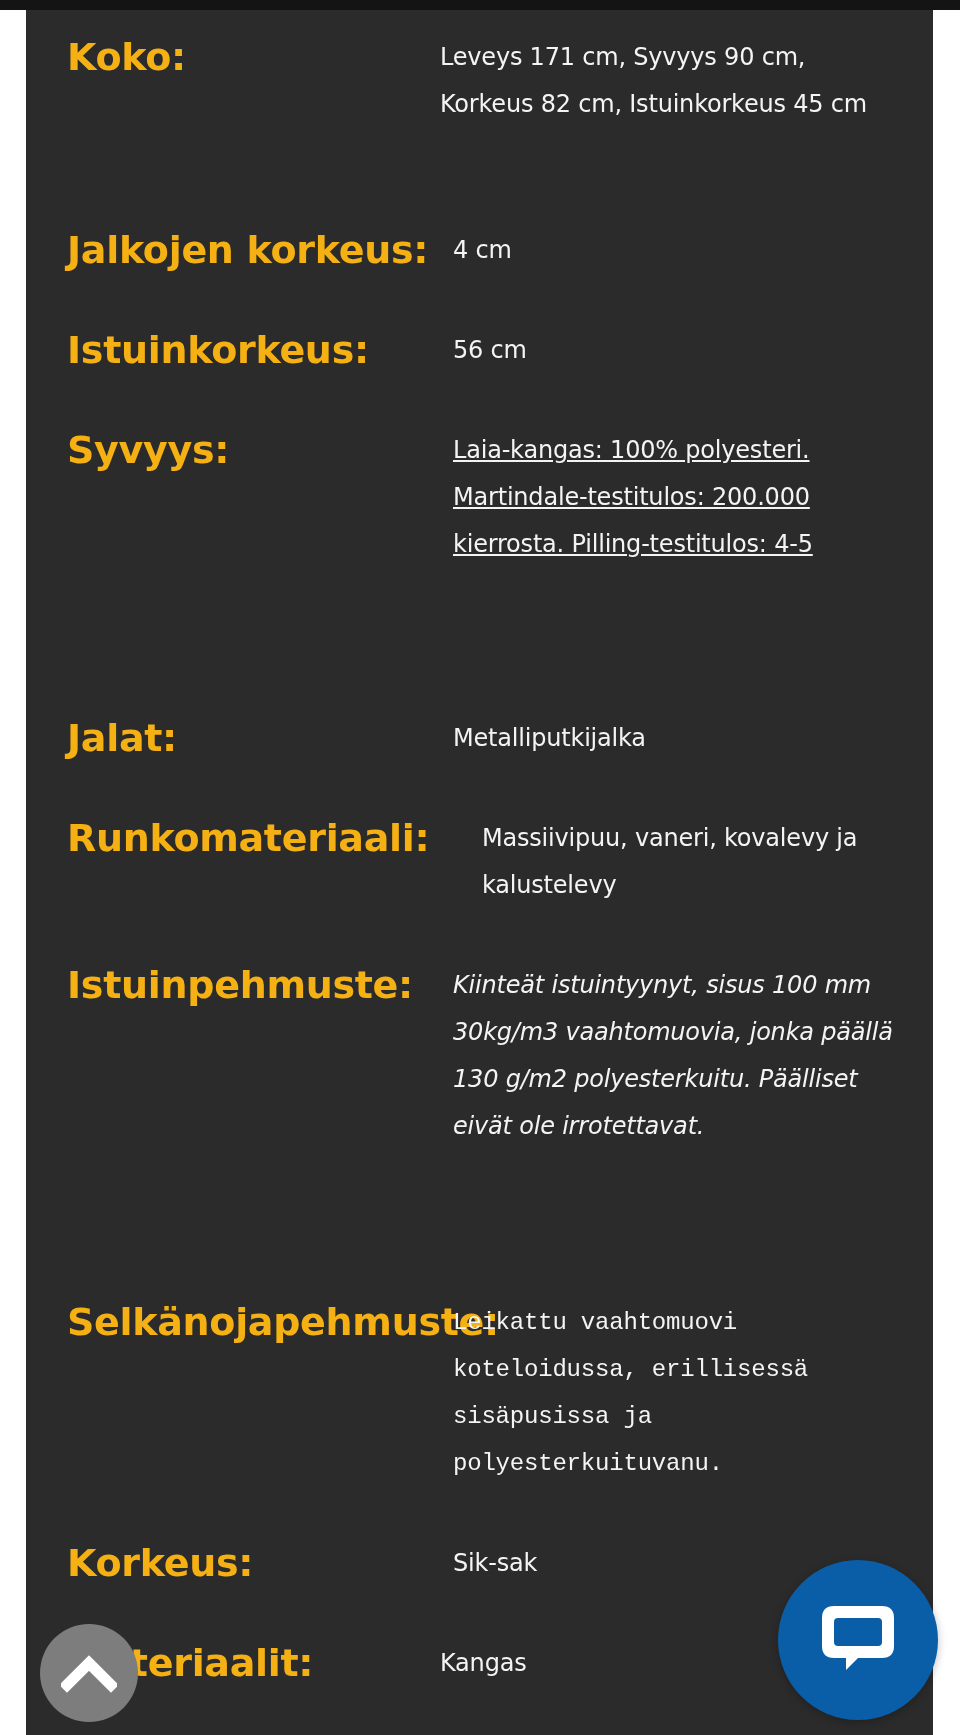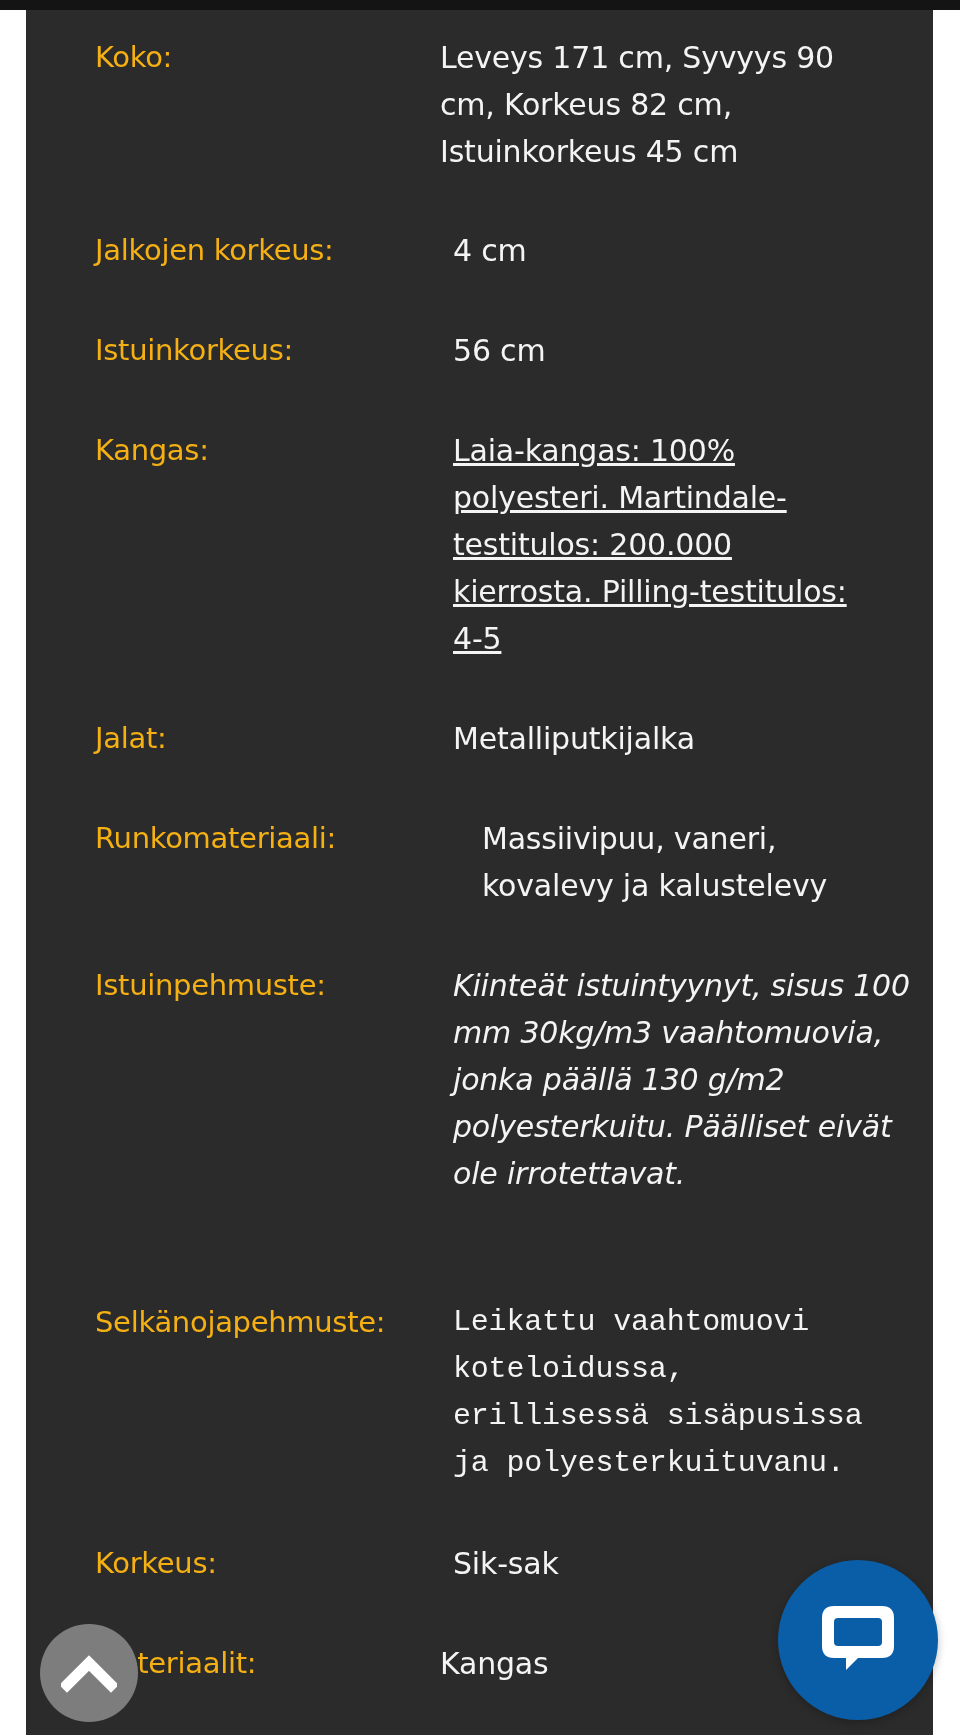--- a/index.html
+++ b/index.html
@@ -12,26 +12,26 @@
       position: absolute; left: 0; top: 0; width: 960px; height: 10px;
       background: #141414;
     }
     .panel {
       position: absolute; left: 26px; top: 10px; width: 907px; height: 1725px;
       background: #2b2b2b;
     }
     .row { position: absolute; left: 0; width: 907px; }
     .label {
       position: absolute; left: 41px;
-      color: #f5b014; font-weight: normal; font-size: 29px; line-height: 47px;
-      white-space: nowrap; letter-spacing: -0.3px; margin-left: 28px;
+      color: #f5b014; font-weight: bold; font-size: 38px; line-height: 47px;
+      white-space: nowrap; letter-spacing: -0.3px;
     }
     .value {
       position: absolute; left: 427px; width: 450px;
-      color: #f4f4f4; font-size: 30px; line-height: 47px;
+      color: #f4f4f4; font-size: 24px; line-height: 47px;
       letter-spacing: -0.2px;
     }
     .value.shift { left: 414px; }
     .fab-top {
       position: absolute; left: 40px; top: 1624px; width: 98px; height: 98px;
       border-radius: 50%; background: #7d7d7d; cursor: pointer;
       display: flex; align-items: center; justify-content: center;
     }
     .fab-chat {
       position: absolute; left: 778px; top: 1560px; width: 160px; height: 160px;
@@ -56,21 +56,21 @@
     <div class="label">Jalkojen korkeus:</div>
     <div class="value">4 cm</div>
   </div>
 
   <div class="row" style="top:317px;">
     <div class="label">Istuinkorkeus:</div>
     <div class="value">56 cm</div>
   </div>
 
   <div class="row" style="top:417px;">
-    <div class="label">Kangas:</div>
+    <div class="label">Syvyys:</div>
     <div class="value" style="width:400px;text-decoration:underline;">Laia-kangas: 100% polyesteri. Martindale-testitulos: 200.000 kierrosta. Pilling-testitulos: 4-5</div>
   </div>
 
   <div class="row" style="top:705px;">
     <div class="label">Jalat:</div>
     <div class="value">Metalliputkijalka</div>
   </div>
 
   <div class="row" style="top:805px;">
     <div class="label">Runkomateriaali:</div>

